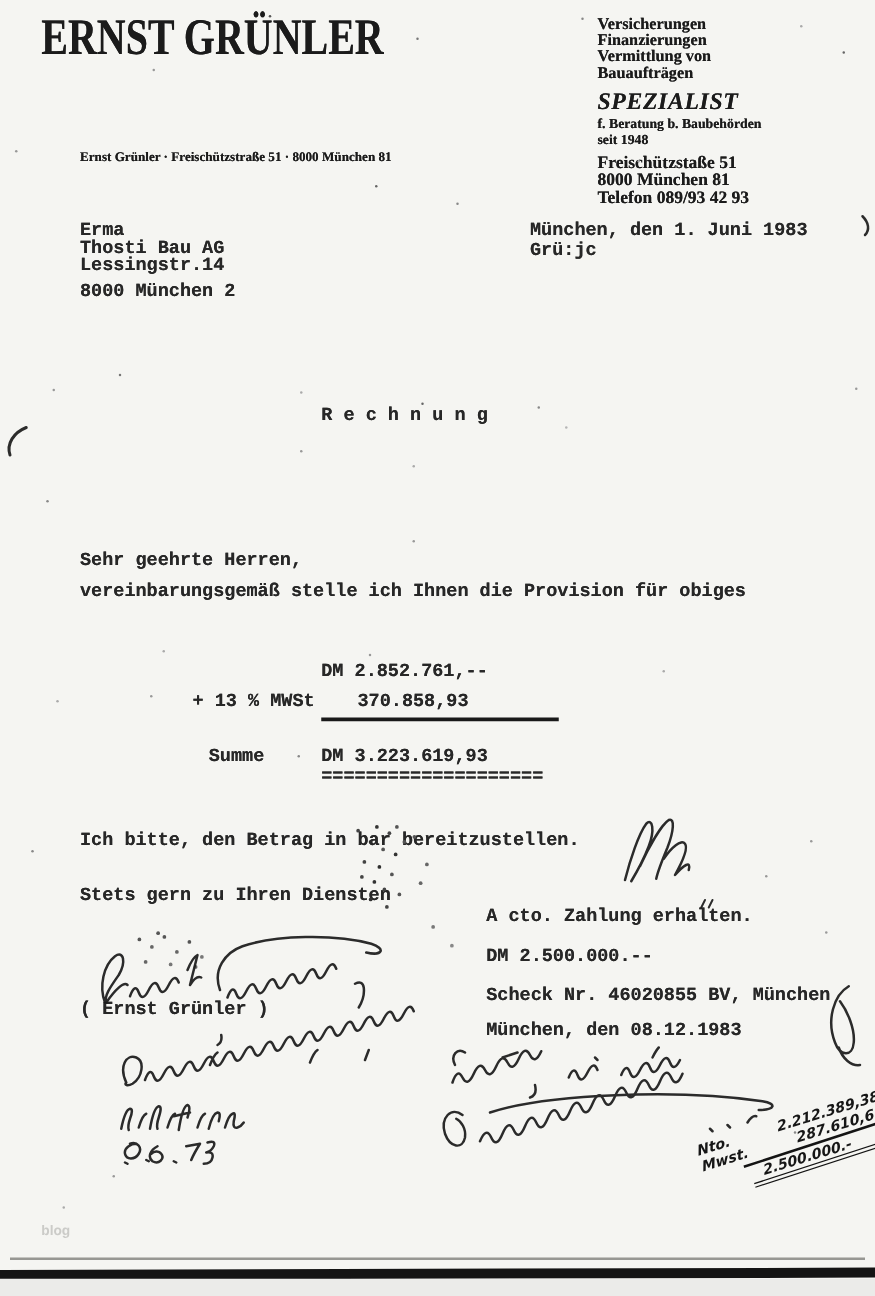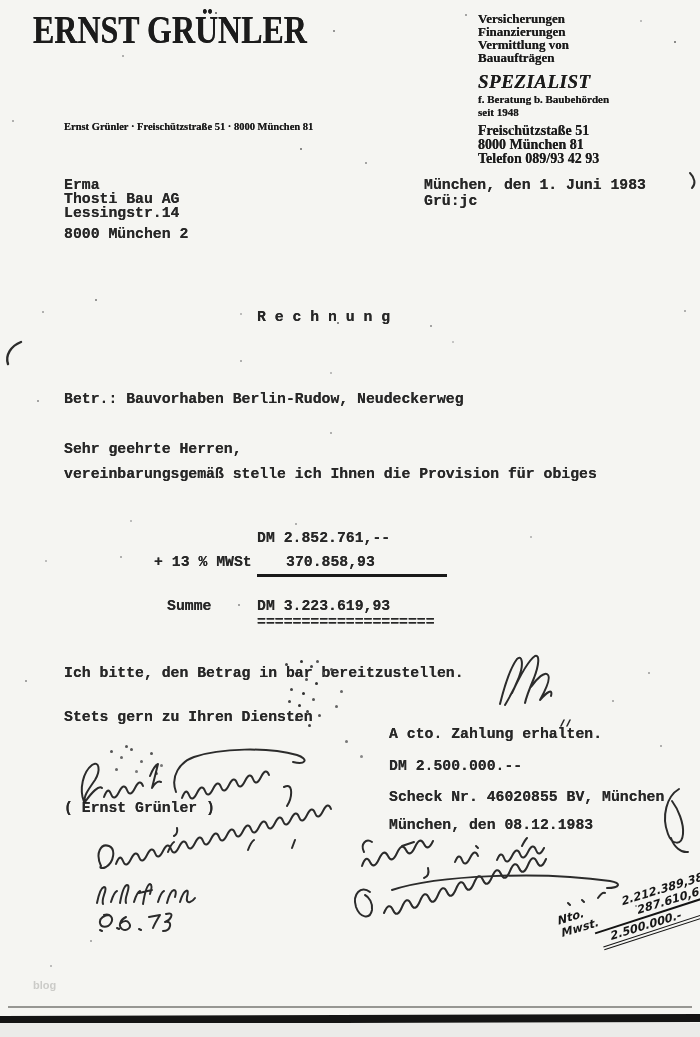--- a/index.html
+++ b/index.html
@@ -70,22 +70,21 @@
   <div class="abs lh senderline">Ernst Grünler · Freischützstraße 51 · 8000 München 81</div>
 
   <div class="tw" style="left:64px;top:177px">Erma</div>
   <div class="tw" style="left:64px;top:191px">Thosti Bau AG</div>
   <div class="tw" style="left:64px;top:205px">Lessingstr.14</div>
   <div class="tw" style="left:64px;top:226px">8000 München 2</div>
 
   <div class="tw" style="left:424px;top:177px">München, den 1. Juni 1983</div>
   <div class="tw" style="left:424px;top:193px">Grü:jc</div>
 
-  <div class="tw" style="left:257px;top:309px">R e c h n u n g</div>
-  <div class="tw" style="left:64px;top:391px">Betr.: Bauvorhaben Berlin-Rudow, Neudeckerweg</div>
+  <div class="tw" style="left:257px;top:325px">R e c h n u n g</div>
 
   <div class="tw" style="left:64px;top:441px">Sehr geehrte Herren,</div>
   <div class="tw" style="left:64px;top:466px">vereinbarungsgemäß stelle ich Ihnen die Provision für obiges</div>
 
   <div class="tw" style="left:257px;top:530px">DM 2.852.761,--</div>
   <div class="tw" style="left:154px;top:554px">+ 13 % MWSt</div>
   <div class="tw" style="left:286px;top:554px">370.858,93</div>
   <div class="abs rule1"></div>
   <div class="tw" style="left:167px;top:598px">Summe</div>
   <div class="tw" style="left:257px;top:598px">DM 3.223.619,93</div>

